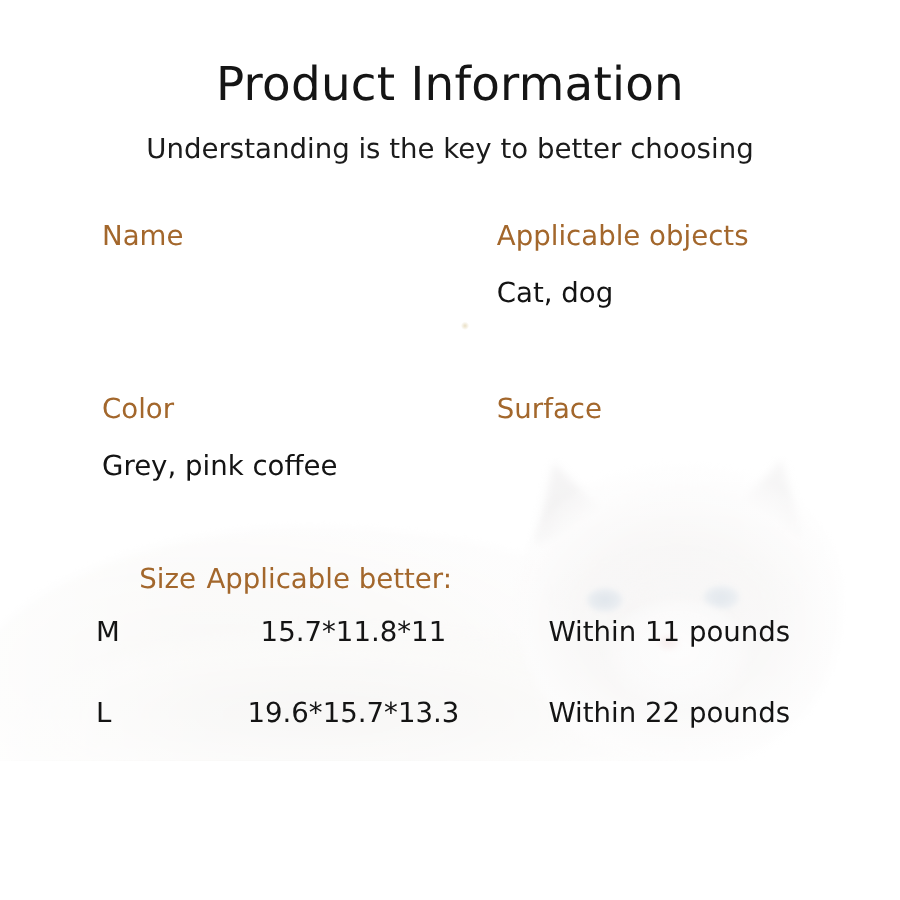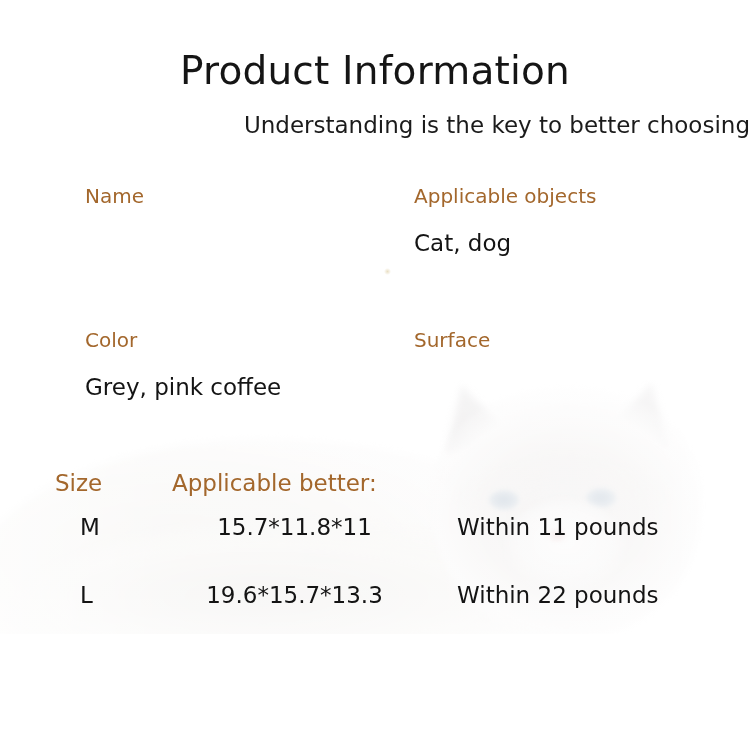--- a/index.html
+++ b/index.html
@@ -152,29 +152,29 @@
     left: 0; right: 0; top: 48px;
     text-align: center;
     font-size: 39px;
     font-weight: 400;
     color: #151515;
     letter-spacing: .2px;
   }
   .subtitle {
     position: absolute;
     left: 0; right: 0; top: 112px;
-    text-align: right;
+    text-align: center;
     font-size: 23px;
     font-weight: 400;
     color: #1b1b1b;
   }
 
   .field { position: absolute; }
   .field .label {
-    font-size: 20px;
+    font-size: 23px;
     color: #a3672c;
     font-weight: 400;
     white-space: nowrap;
   }
   .field .value {
     font-size: 23px;
     color: #141414;
     font-weight: 400;
     white-space: nowrap;
     margin-top: 22px;
@@ -194,21 +194,21 @@
   .st-row {
     display: grid;
     grid-template-columns: 152px 285px 1fr;
     align-items: baseline;
   }
   .st-row.header { margin-bottom: 0; }
   .st-cell { font-size: 23px; white-space: nowrap; }
   .st-row.header .st-cell { color: #a3672c; }
   .st-row.body   .st-cell { color: #141414; }
 
-  .c-size  { padding-left: 55px; }
+  .c-size  { padding-left: 116px; }
   .c-dim   { text-align: center; }
   .c-wt    { padding-left: 20px; }
 
   .st-row.header  { height: 44px; }
   .st-row.m       { height: 68px; }
   .st-row.l       { height: 40px; }
 
   .st-row.m .c-size, .st-row.l .c-size { padding-left: 80px; }
 </style>
 </head>

